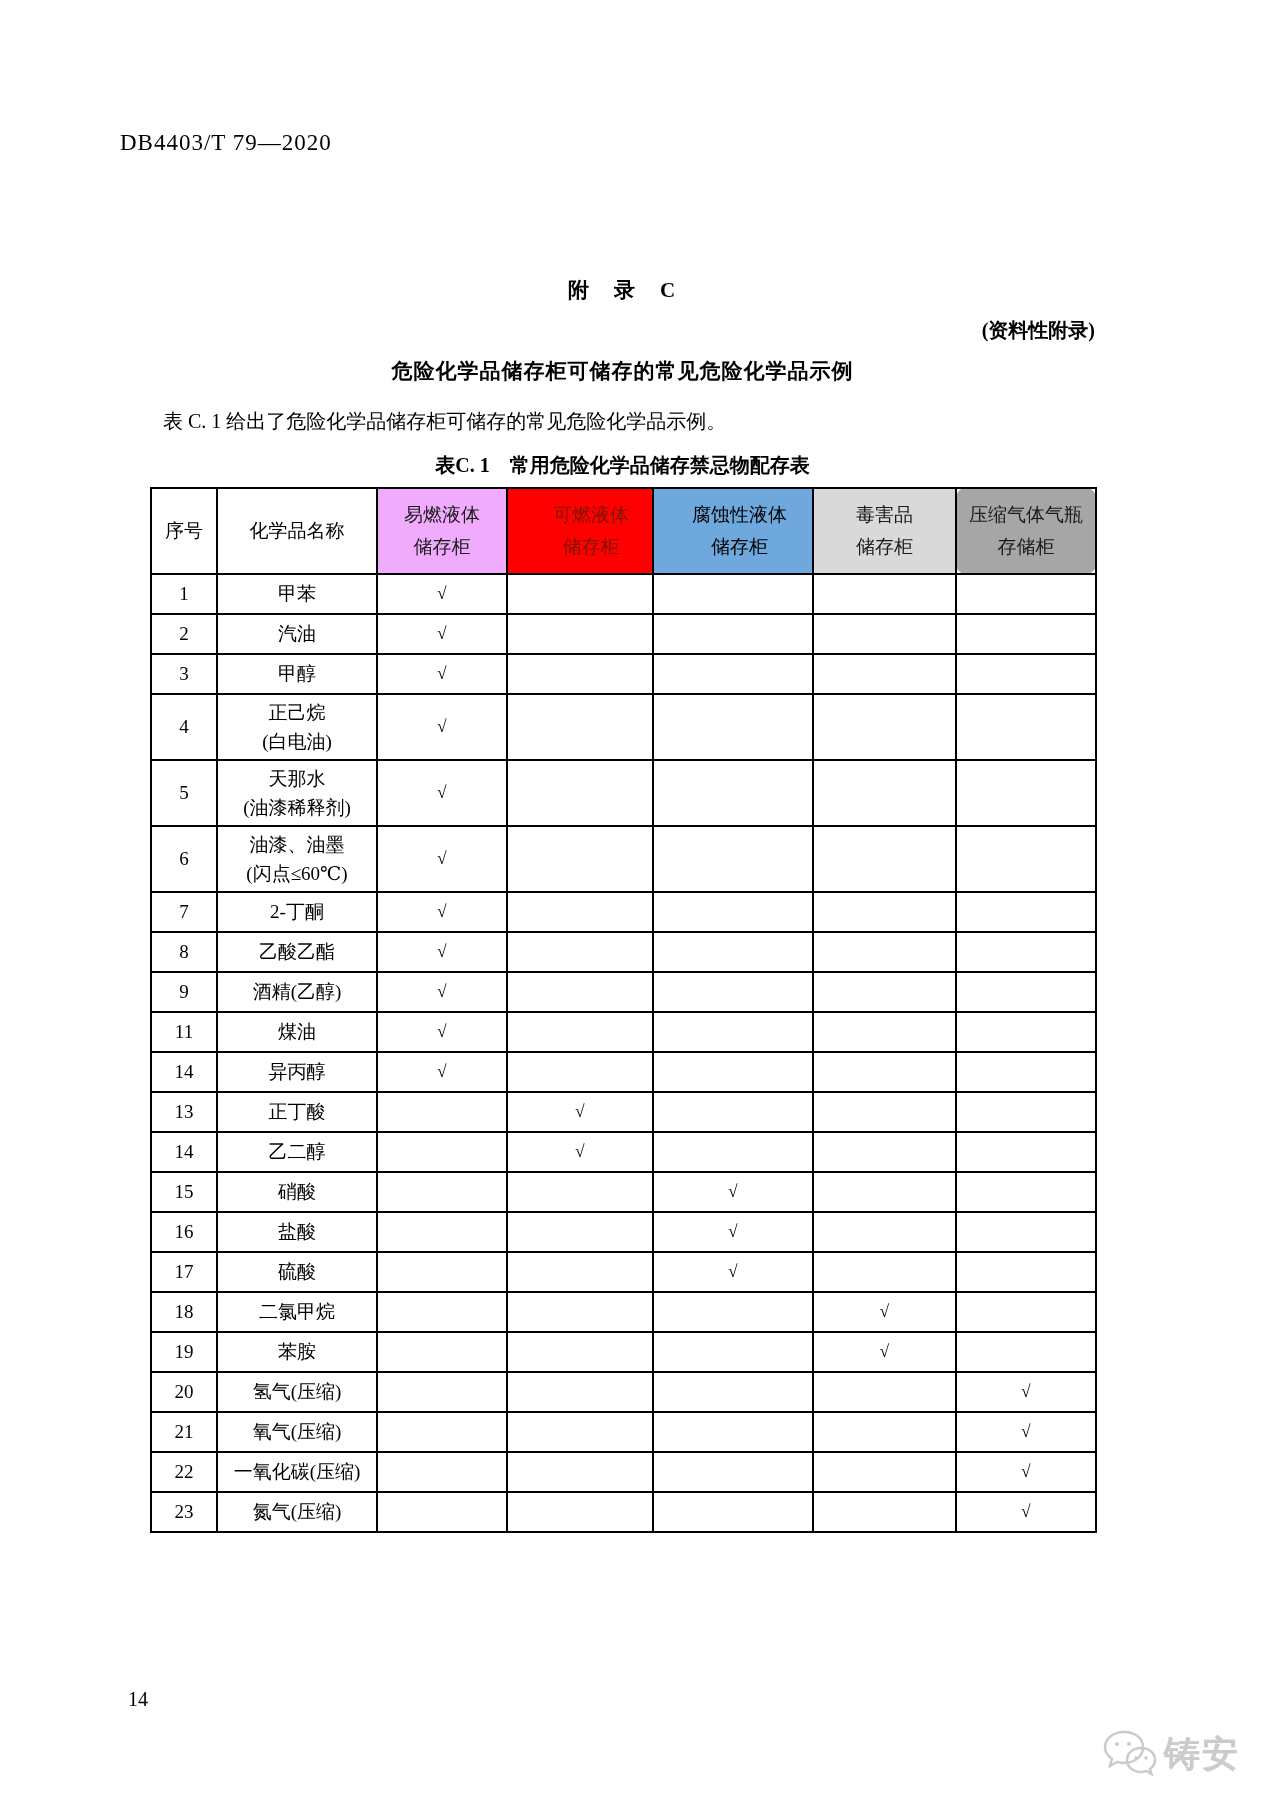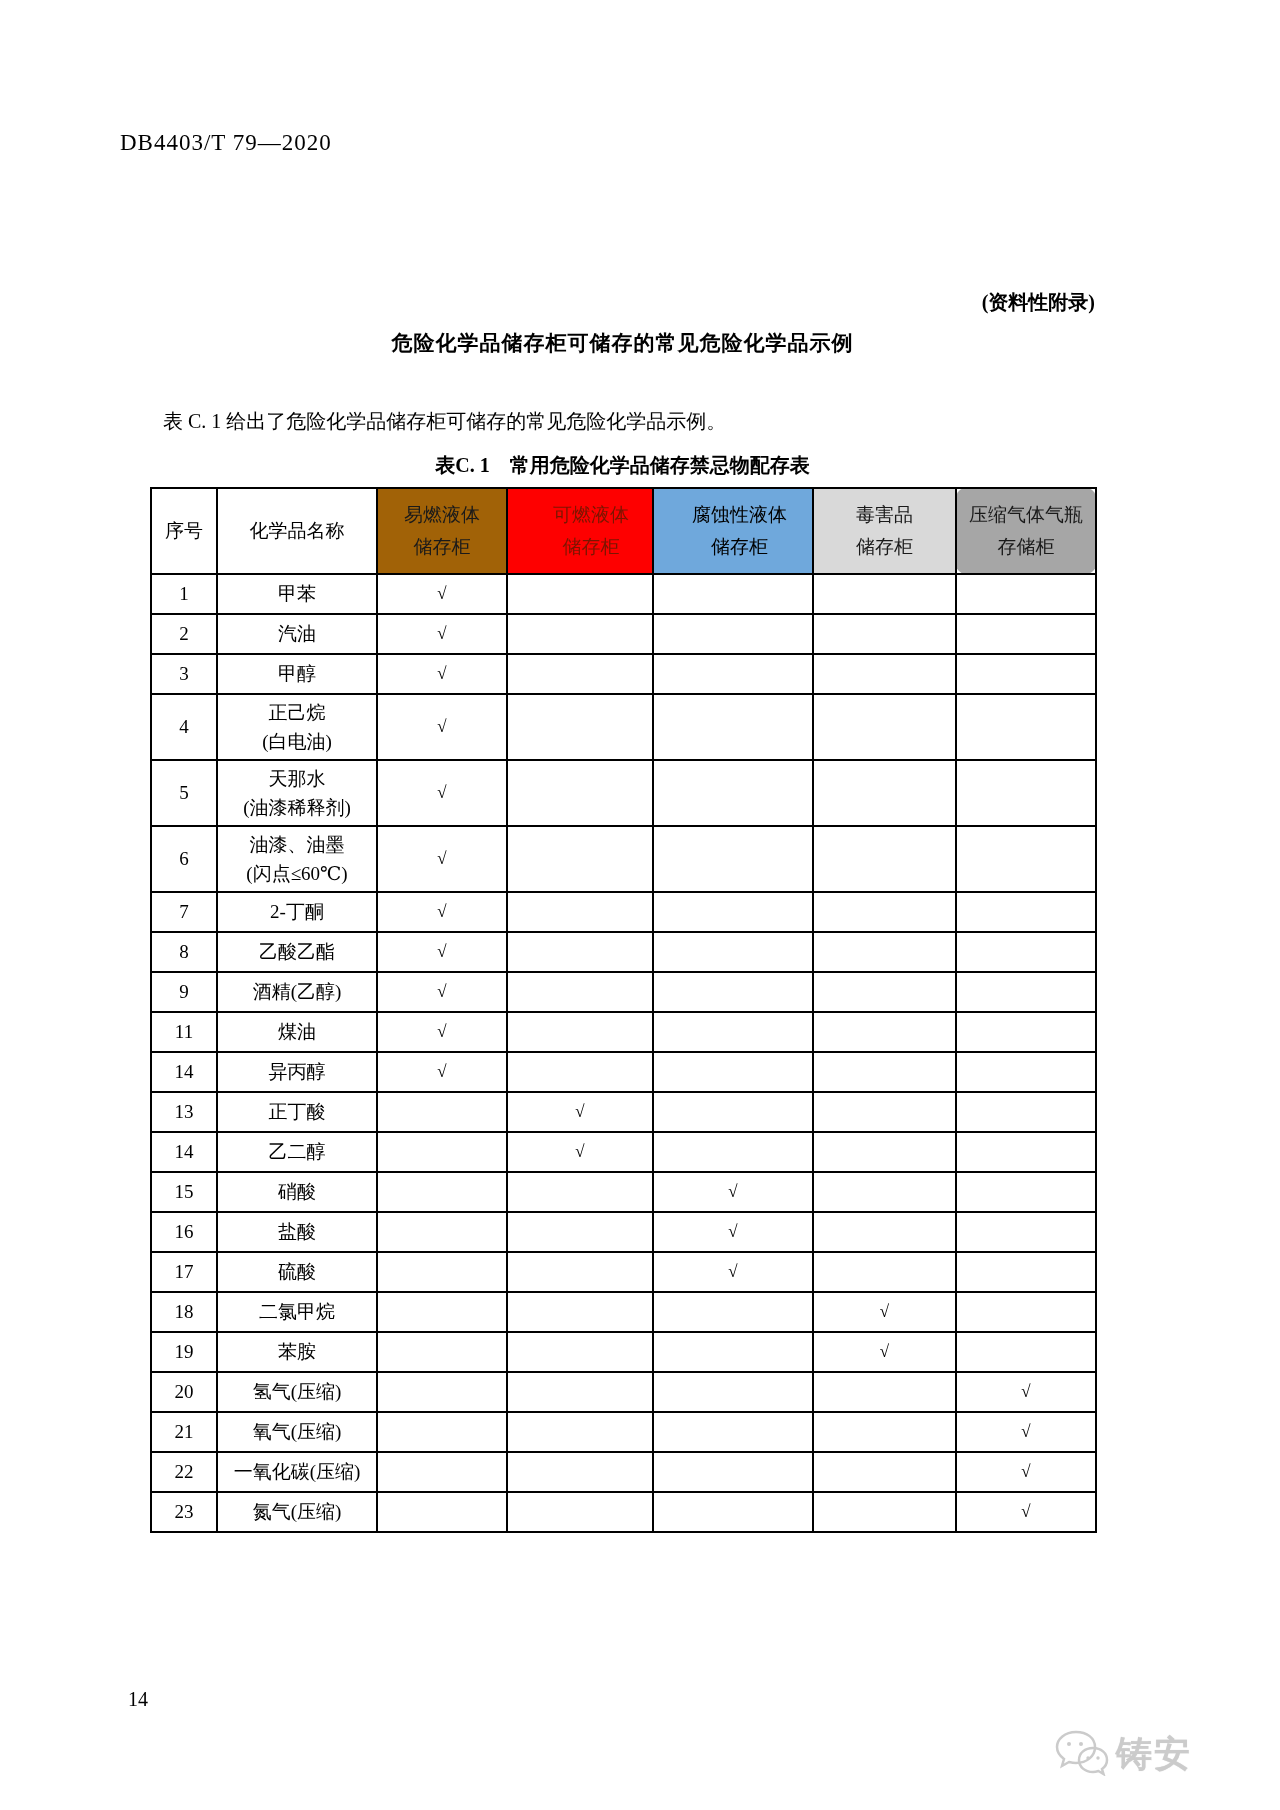--- a/index.html
+++ b/index.html
@@ -53,36 +53,37 @@
   col.c-flam{width:130px;}
   col.c-comb{width:146px;}
   col.c-corr{width:160px;}
   col.c-tox{width:143px;}
   col.c-gas{width:140px;}
   .page-number{
     position:absolute;left:128px;top:1688px;
     font-size:20px;
   }
   .watermark{
-    position:absolute;left:1052px;top:1728px;
+    position:absolute;left:1100px;top:1728px;
     display:flex;align-items:center;gap:6px;
     color:#cbcbcb;
   }
   .watermark .wm-text{
     font-size:36px;font-weight:bold;letter-spacing:2px;
     color:#cbcbcb;
     text-shadow:0 0 1px #dedede;
   }
 </style>
 </head>
 <body>
 
 <div class="doc-header">DB4403/T 79—2020</div>
 
 <div class="title-block">
+  <div class="title-line1">附　录　C</div>
   <div class="title-line2">(资料性附录)</div>
   <div class="title-line3">危险化学品储存柜可储存的常见危险化学品示例</div>
 </div>
 
 <div class="intro">表 C. 1 给出了危险化学品储存柜可储存的常见危险化学品示例。</div>
 
 <div class="table-caption">表C. 1　常用危险化学品储存禁忌物配存表</div>
 
 <table class="chem-table">
   <colgroup>
@@ -91,21 +92,21 @@
       <col class="c-flam">
       <col class="c-comb">
       <col class="c-corr">
       <col class="c-tox">
       <col class="c-gas">
   </colgroup>
   <thead>
     <tr>
         <th style="background: rgb(255, 255, 255); color: rgb(0, 0, 0);">序号</th>
         <th style="background: rgb(255, 255, 255); color: rgb(0, 0, 0);">化学品名称</th>
-        <th style="background: #a16207; color: rgb(26, 26, 26);">易燃液体
+        <th style="background: #f0abfc; color: rgb(26, 26, 26);">易燃液体
 储存柜</th>
         <th style="background: rgb(254, 0, 0); color: rgb(123, 21, 0); padding-left: 24px;">可燃液体
 储存柜</th>
         <th style="background: rgb(111, 168, 220); color: #000000; padding-left: 15px;">腐蚀性液体
 储存柜</th>
         <th style="background: rgb(217, 217, 217); color: rgb(26, 26, 26);">毒害品
 储存柜</th>
         <th style="background: rgb(166, 166, 166); color: rgb(26, 26, 26); border-radius: 10px;">压缩气体气瓶
 存储柜</th>
       </tr>

